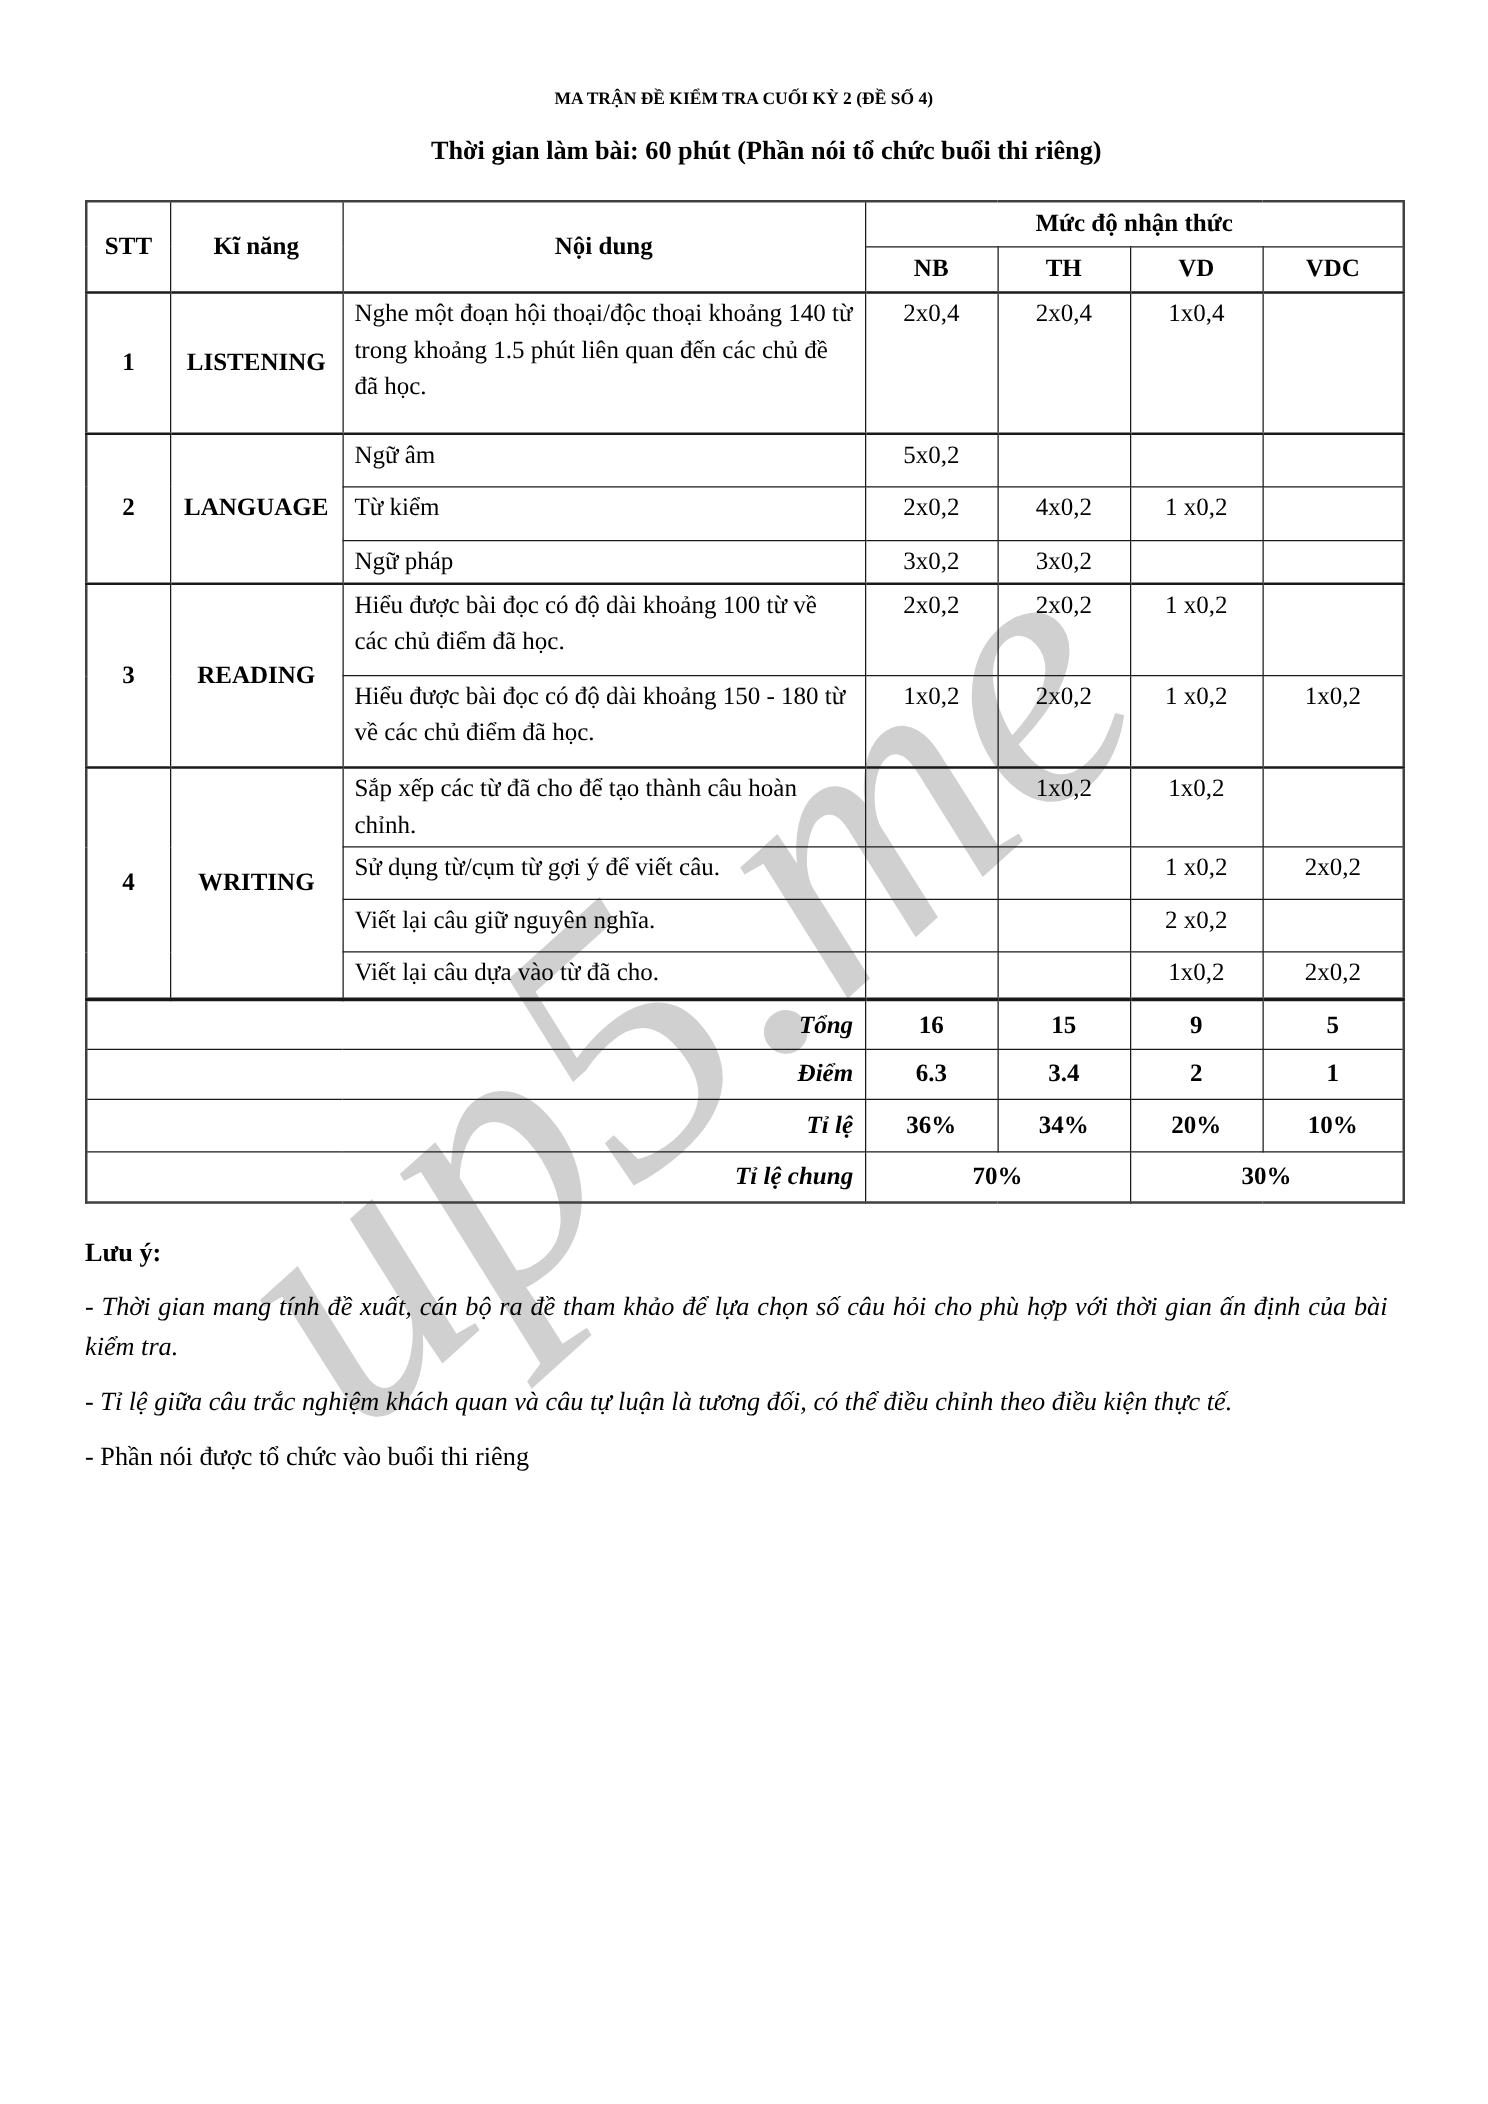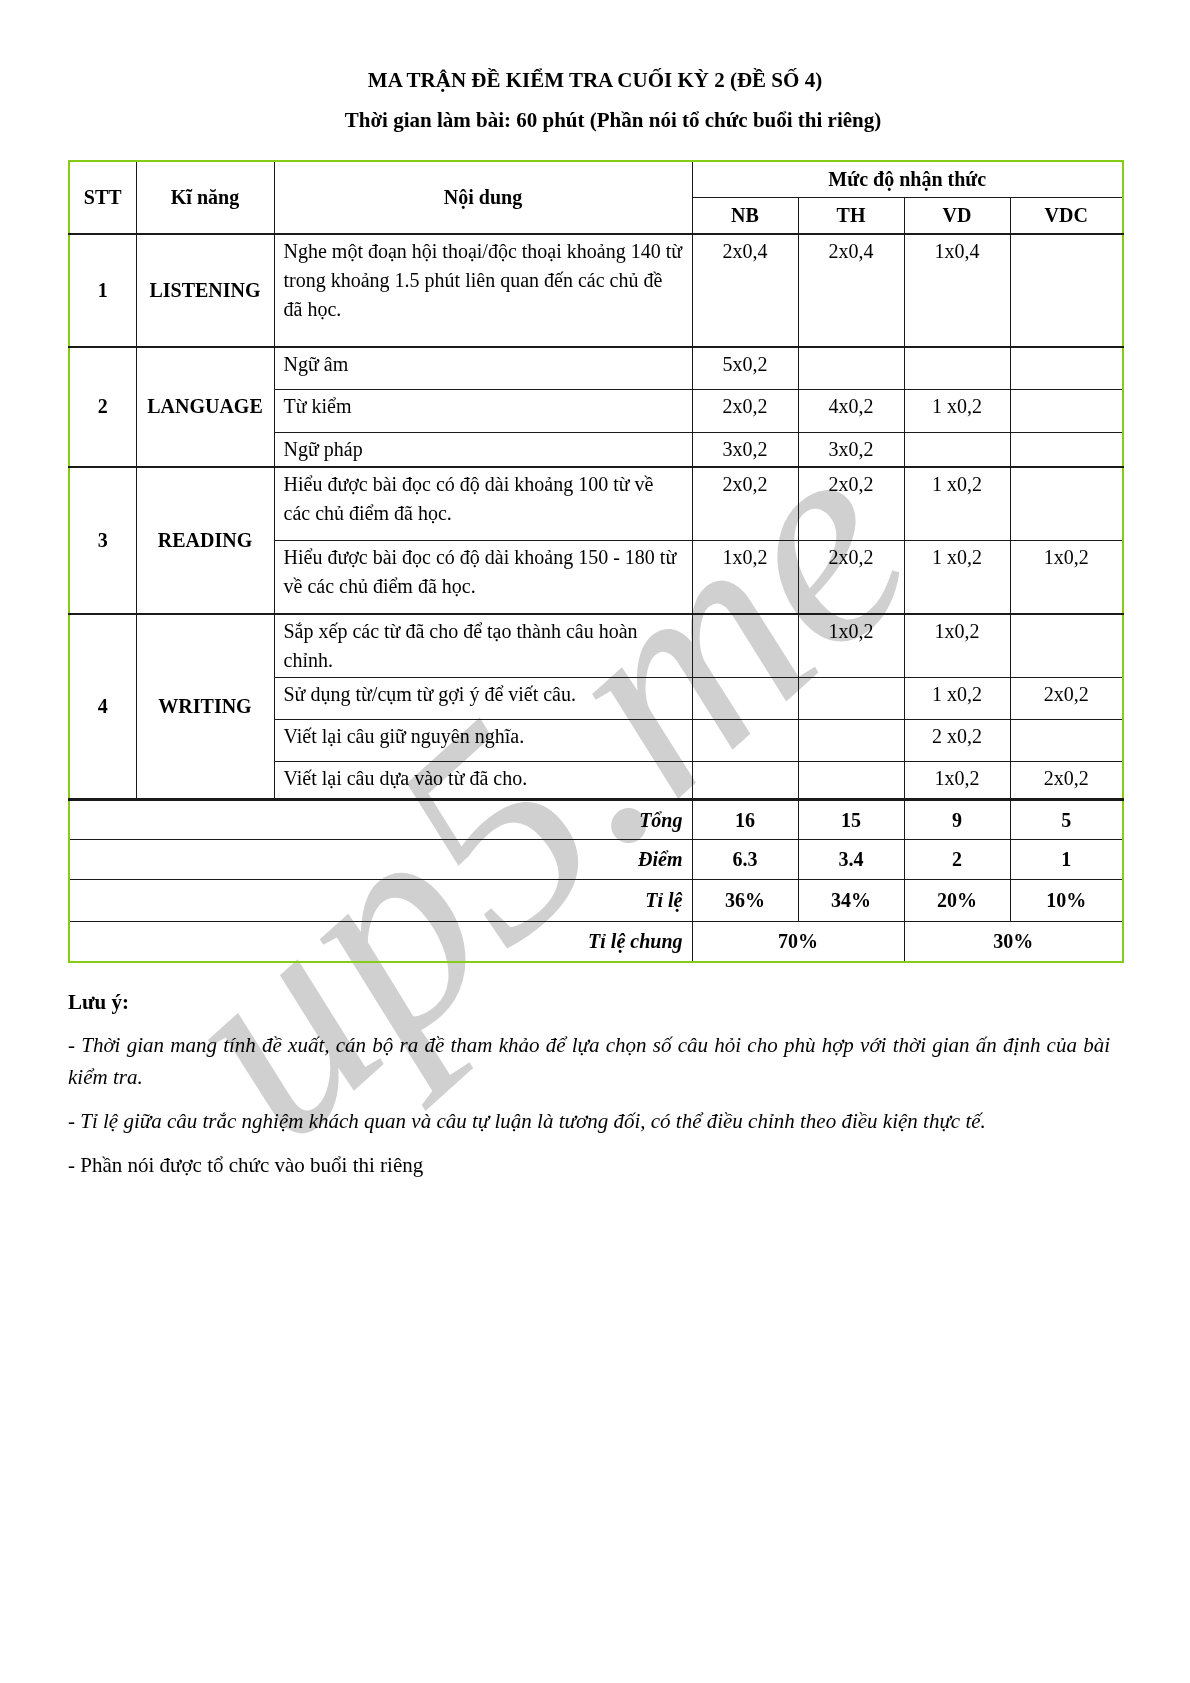--- a/index.html
+++ b/index.html
@@ -34,41 +34,41 @@
   }
 
   
   .page-header {
     position: relative;
     z-index: 1;
     text-align: center;
     padding-top: 66px;
   }
   .title {
-    font-size: 21px;
+    font-size: 14px;
     font-weight: bold;
     line-height: 28px;
   }
   .subtitle {
     font-size: 21px;
     font-weight: bold;
     line-height: 26px;
     margin-top: 13px;
     padding-left: 36px;
   }
 
   
   table.matrix {
     position: relative;
     z-index: 1;
     margin: 27px 0 0 68px;
     width: 1054px;
     table-layout: fixed;
     border-collapse: collapse;
-    border: 2px solid #84cc16;
+    border: 2px solid #404040;
     background: transparent;
   }
   table.matrix td {
     border: 1px solid #1a1a1a;
     font-size: 20px;
     line-height: 29px;
     padding: 2px 9px;
     vertical-align: top;
     overflow: hidden;
   }

